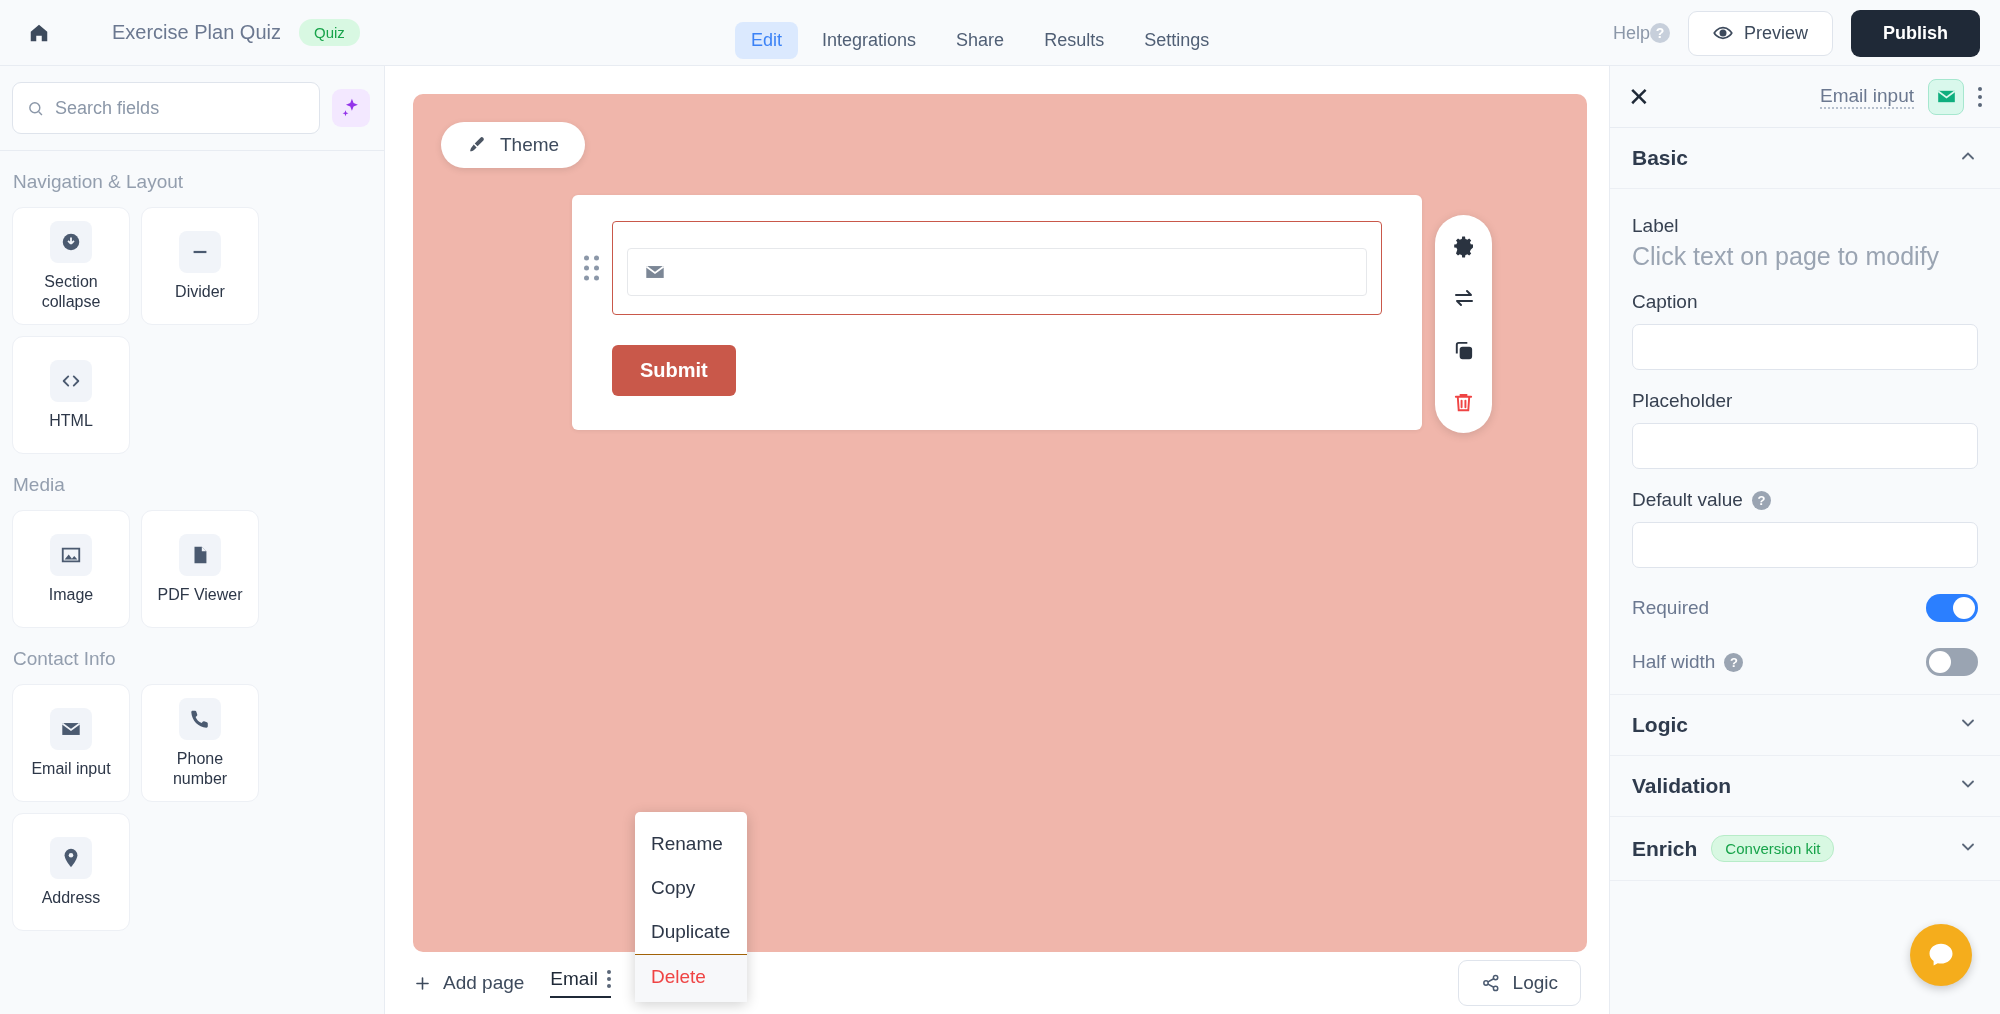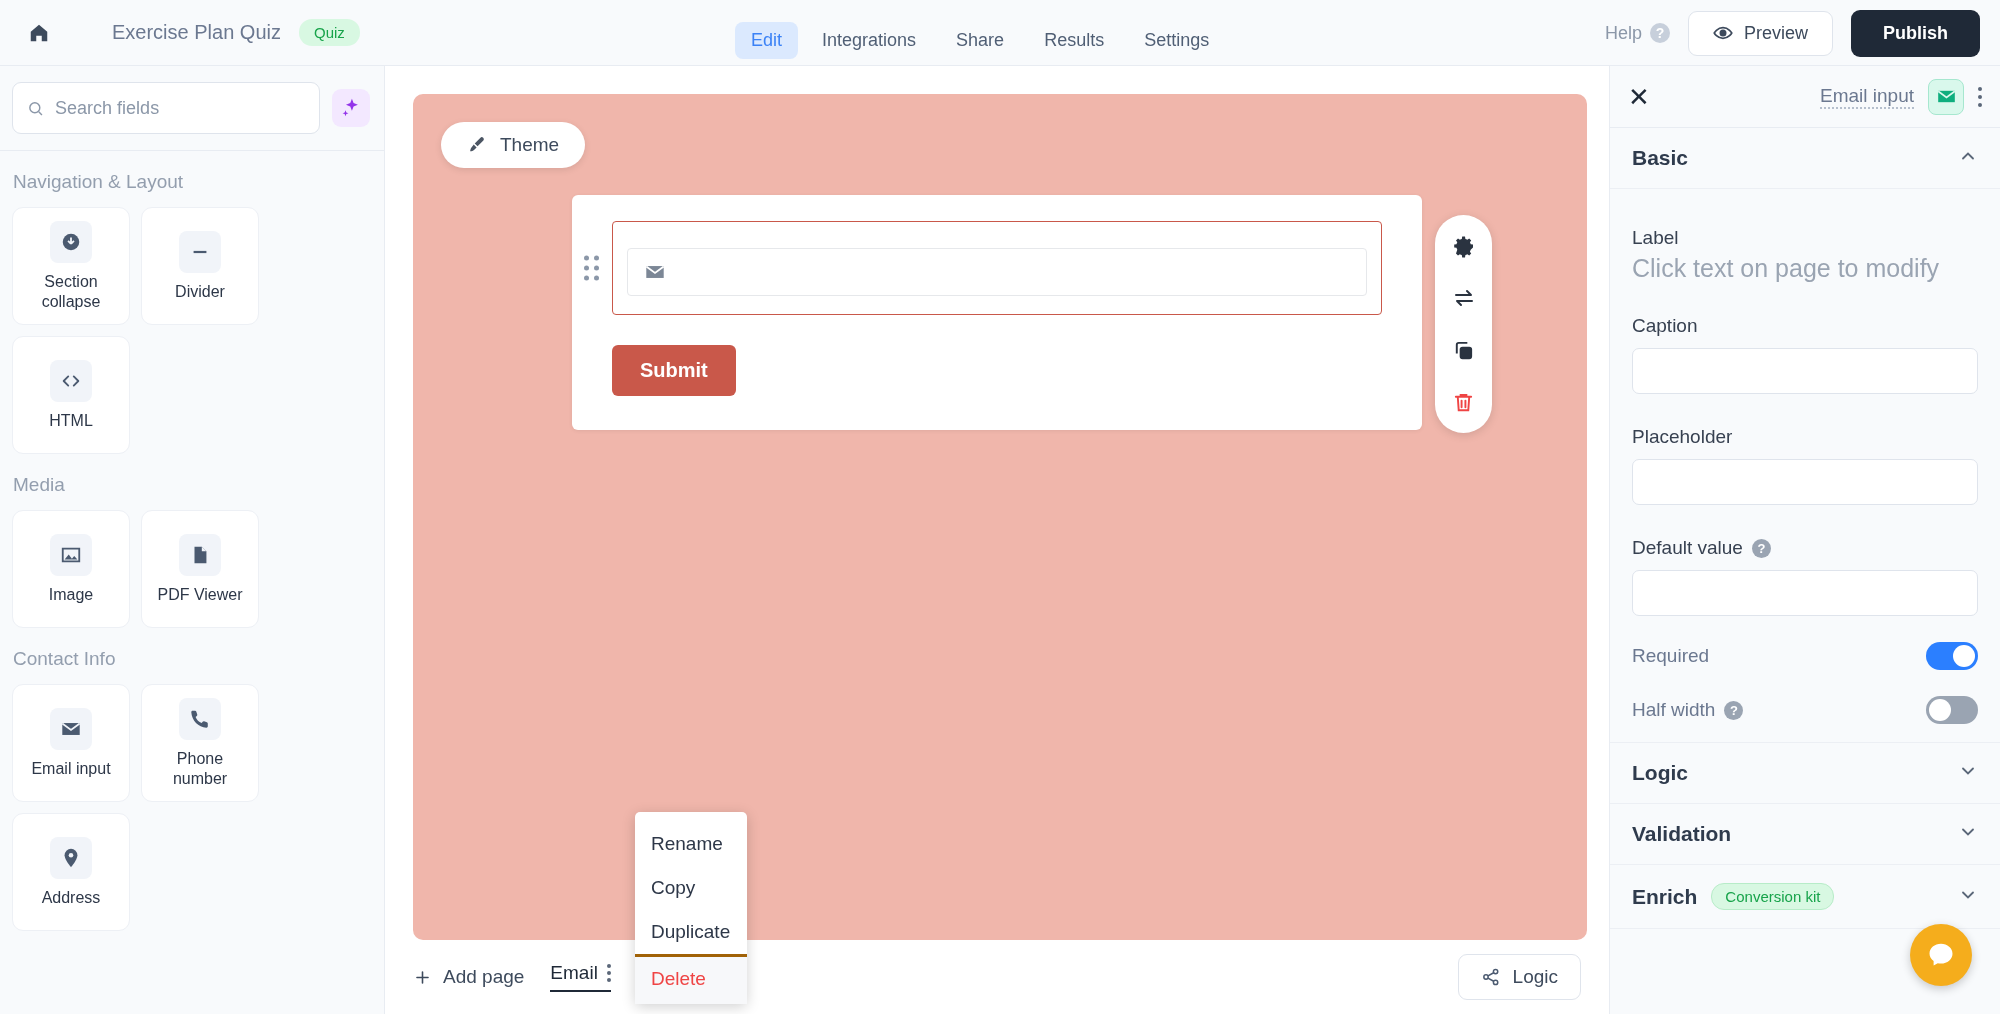--- a/index.html
+++ b/index.html
@@ -37,21 +37,21 @@
     font-size: 18px; color: #505f75; padding: 8px 16px;
     border-radius: 8px; cursor: pointer; white-space: nowrap;
   }
   .nav-tab.active { background: #dbe9fe; color: #3b82f6; }
 
   .top-right {
     position: absolute; right: 20px; top: 0; height: 66px;
     display: flex; align-items: center; gap: 18px;
   }
   .help-link {
-    display: flex; align-items: center; gap: 8px;
+    display: flex; align-items: center; 
     font-size: 18px; color: #8b97a8; cursor: pointer;
   }
   .help-q {
     width: 20px; height: 20px; border-radius: 50%; background: #c7cfdb;
     color: #fff; font-size: 14px; font-weight: bold;
     display: flex; align-items: center; justify-content: center;
   }
   .preview-btn {
     display: flex; align-items: center; gap: 11px;
     border: 1px solid #dfe4ec; border-radius: 9px; background: #fff;
@@ -184,27 +184,27 @@
   .ctx-menu {
     position: absolute; left: 222px; top: 718px; width: 112px;
     background: #fff; border-radius: 5px;
     box-shadow: 0 3px 14px rgba(0,0,0,.18); padding: 10px 0 0 0;
     z-index: 30;
   }
   .ctx-item {
     padding: 11px 16px; font-size: 19px; color: #2d3748; cursor: pointer;
   }
   .ctx-item.danger {
-    color: #ef4444; border-top: 3px solid #a16207; background: #f7f8fa;
+    color: #ef4444; border-top: 1px solid #a16207; background: #f7f8fa;
     padding-bottom: 14px;
   }
 
   
   .bottom-bar {
-    height: 74px; display: flex; align-items: center;
+    height: 62px; display: flex; align-items: center;
     padding: 0 28px 0 28px; gap: 26px; position: relative;
   }
   .add-page {
     display: flex; align-items: center; gap: 11px;
     font-size: 19px; color: #3d4a5c; cursor: pointer;
   }
   .page-tab {
     display: flex; align-items: center; gap: 9px; cursor: pointer;
     font-size: 19px; color: #8b97a8; padding-bottom: 6px;
   }
@@ -252,21 +252,21 @@
     font-size: 21px; color: #2f3b4d; font-weight: bold;
   }
   .rp-chev { margin-left: auto; color: #5b6779; }
   .conv-badge {
     margin-left: 14px; background: #d8f8e2; color: #17a34a;
     font-size: 15px; padding: 4px 13px; border-radius: 13px;
     border: 1px solid #b7ecc8;
   }
   .rp-fields { padding: 6px 22px 18px 22px; }
   .rp-label {
-    font-size: 19px; color: #374151; margin-top: 32px;
+    font-size: 19px; color: #374151; margin-top: 20px;
     display: flex; align-items: center; gap: 9px;
   }
   .rp-sub { font-size: 25px; color: #9aa4b2; margin-top: 5px; }
   .rp-input {
     margin-top: 11px; width: 100%; height: 46px; background: #fff;
     border: 1px solid #dfe4ec; border-radius: 7px; outline: none;
     padding: 0 13px; font-size: 18px; color: #2d3748; font-family: inherit;
   }
   .info-q {
     width: 19px; height: 19px; border-radius: 50%; background: #9aa4b2;

